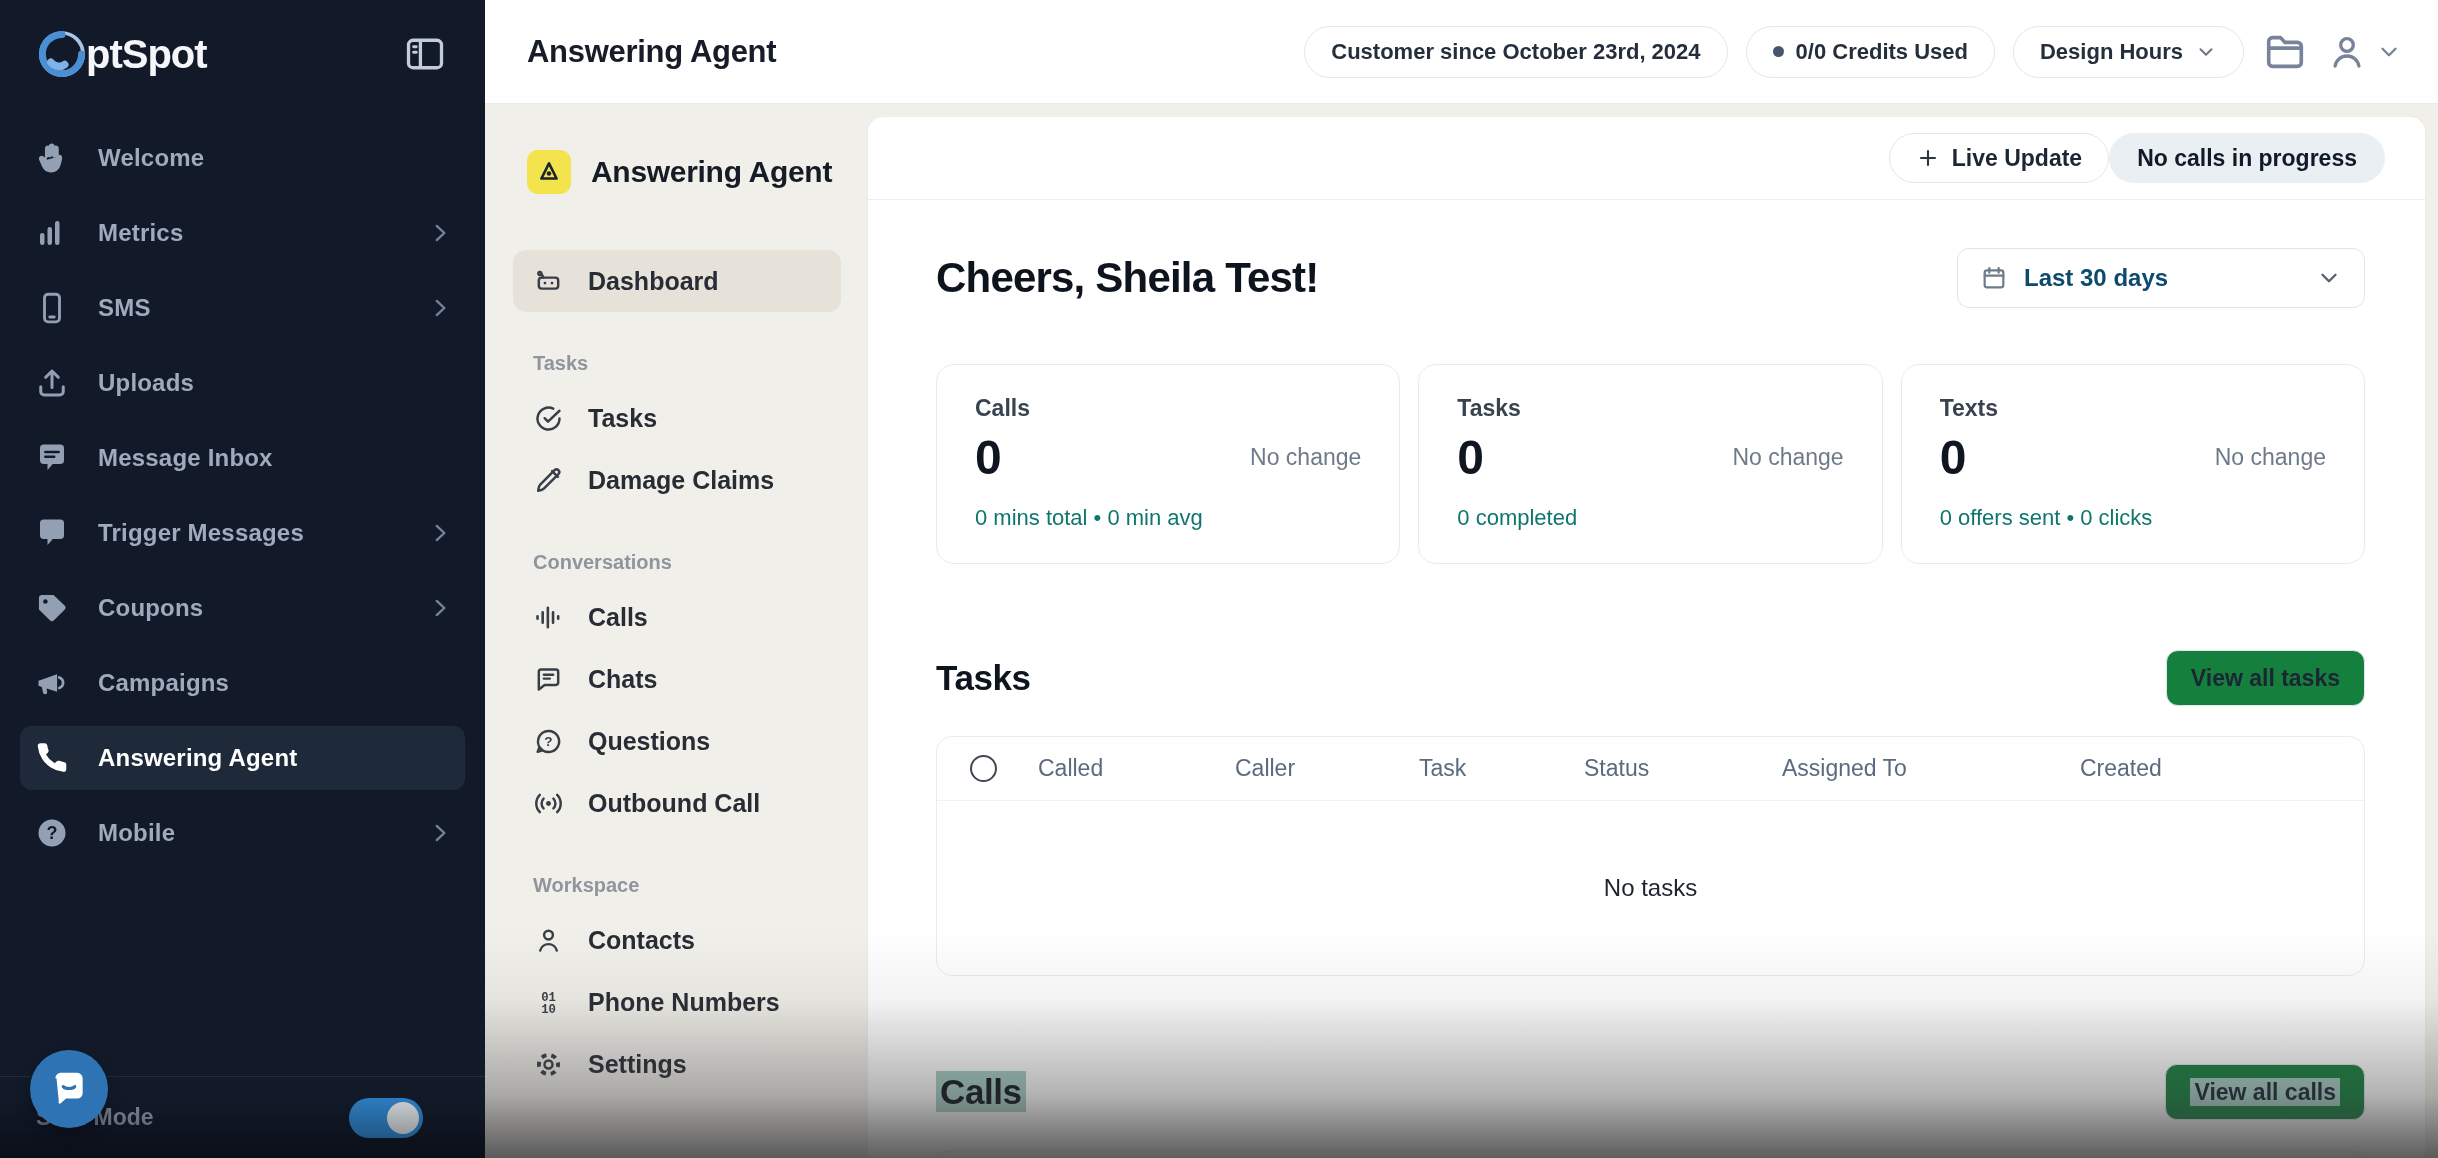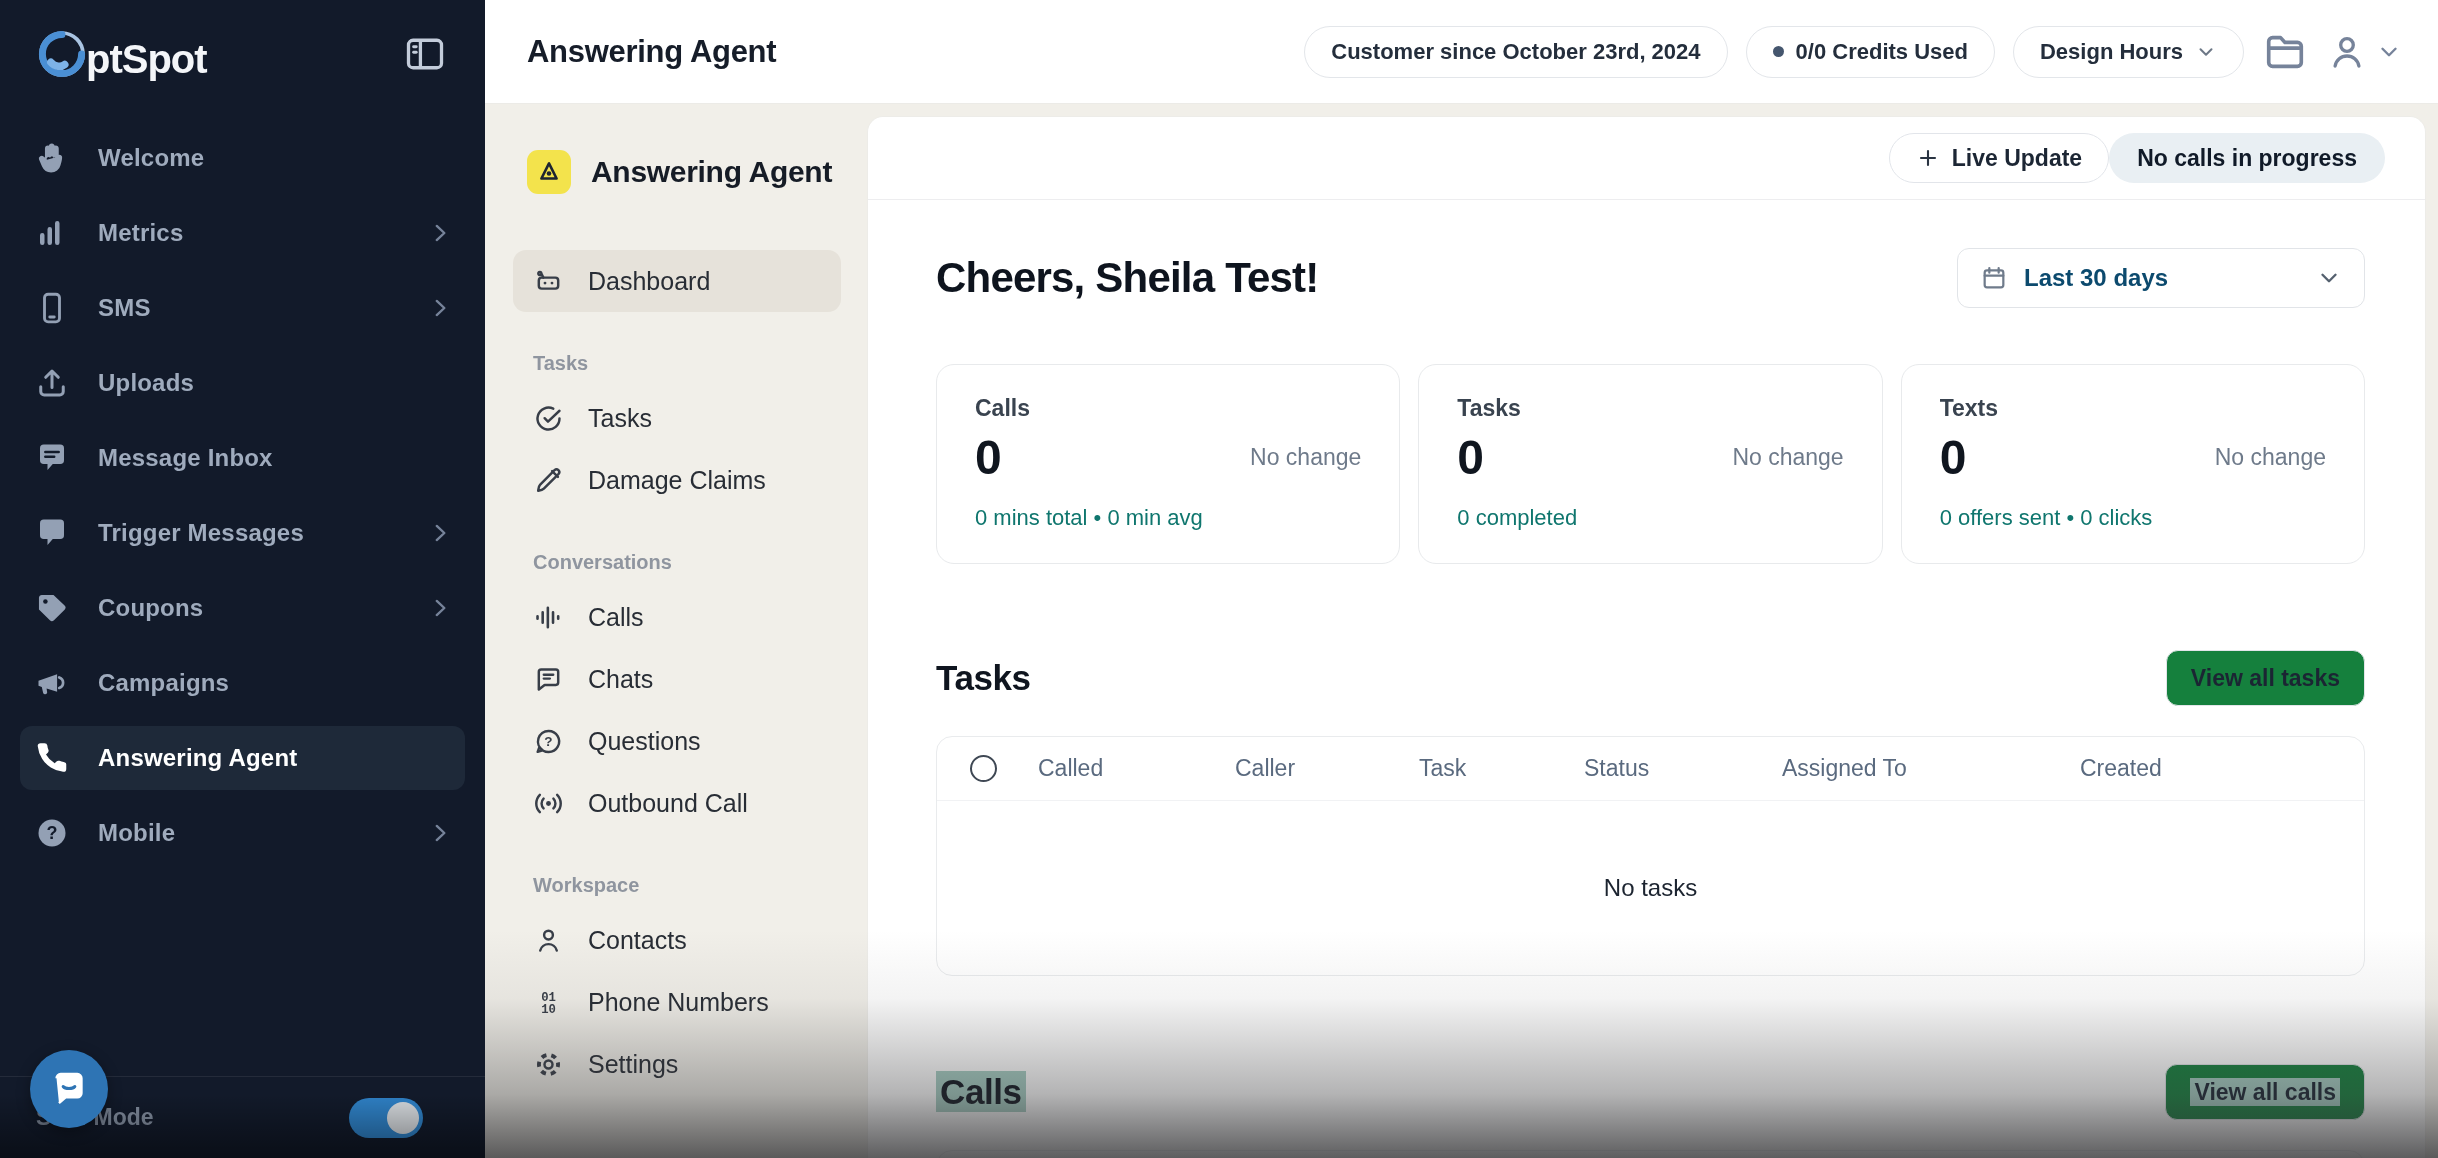--- a/index.html
+++ b/index.html
@@ -2,21 +2,21 @@
 <html><head>
 <meta charset="utf-8">
 <style>
   * { margin:0; padding:0; box-sizing:border-box; }
   html,body { width:2438px; height:1158px; overflow:hidden; font-family:"Liberation Sans", sans-serif; background:#f1efe9; }
   .page { position:relative; width:2438px; height:1158px; display:flex; }
 
   
   .sidebar { position:relative; width:485px; flex:0 0 485px; height:100%; background:#121a2a; color:#a6b0c0; z-index:10; }
   .side-head { display:flex; align-items:center; justify-content:space-between; padding:26px 38px 0 34px; }
-  .brand { display:flex; align-items:flex-end; }
+  .brand { display:flex; align-items:center; }
   .brand-mark { width:56px; height:56px; display:inline-block; }
   .brand-text { color:#f4f6f9; font-size:40px; font-weight:800; letter-spacing:-1px; margin-left:-4px; }
   .collapse-btn { background:none; border:none; cursor:pointer; color:#c3ccda; width:44px; height:44px; }
   .collapse-btn svg { width:100%; height:100%; }
 
   .side-nav { margin-top:44px; padding:0 20px; }
   .nav-item { position:relative; display:flex; align-items:center; height:64px; margin-bottom:11px; padding:0 14px; border-radius:12px; cursor:pointer; color:#9fabbd; }
   .nav-item .nicon { width:36px; height:36px; margin-right:28px; flex:0 0 36px; color:#93a0b4; }
   .nav-item .nicon svg { width:100%; height:100%; }
   .nav-item .nlabel { font-size:24px; font-weight:700; letter-spacing:.2px; }
@@ -55,21 +55,21 @@
 
   
   .subbar { width:382px; flex:0 0 382px; background:#f1efe9; padding:46px 26px 0 28px; }
   .sub-head { display:flex; align-items:center; gap:20px; padding-left:14px; }
   .app-badge { width:44px; height:44px; border-radius:11px; background:#f3e34c; display:flex; align-items:center; justify-content:center; flex:0 0 44px; }
   .app-badge svg { width:26px; height:26px; }
   .sub-title { font-size:30px; font-weight:800; color:#161c26; letter-spacing:-.3px; }
   .sub-item { display:flex; align-items:center; gap:24px; height:62px; padding:0 20px; border-radius:13px; cursor:pointer; color:#282d35; }
   .sub-item .sicon { width:31px; height:31px; flex:0 0 31px; color:#383e48; }
   .sub-item .sicon svg { width:100%; height:100%; }
-  .sub-item .slabel { font-size:25px; font-weight:400; }
+  .sub-item .slabel { font-size:25px; font-weight:700; }
   .sub-item.active { background:#e6e2da; }
   .sub-item.dash { margin-top:56px; }
   .sub-section { margin:40px 0 12px 0; padding-left:20px; font-size:20px; color:#8f959f; font-weight:600; }
 
   
   .content-bg { flex:1; background:#f1efe9; padding:12px 12px 0 0; min-width:0; }
   .panel { background:#ffffff; border-radius:16px 16px 0 0; height:100%; border:1px solid #edece8; border-bottom:none; overflow:hidden; display:flex; flex-direction:column; }
   .panel-head { flex:0 0 83px; display:flex; align-items:center; justify-content:flex-end; padding-right:40px; border-bottom:1px solid #ededef; }
   .live-btn { display:flex; align-items:center; gap:12px; height:50px; padding:0 26px; border:1.5px solid #e2e5ea; border-radius:26px; background:#fff; font-size:23px; font-weight:600; color:#1c2634; cursor:pointer; }
   .live-btn .plus { width:24px; height:24px; color:#2a3442; }

